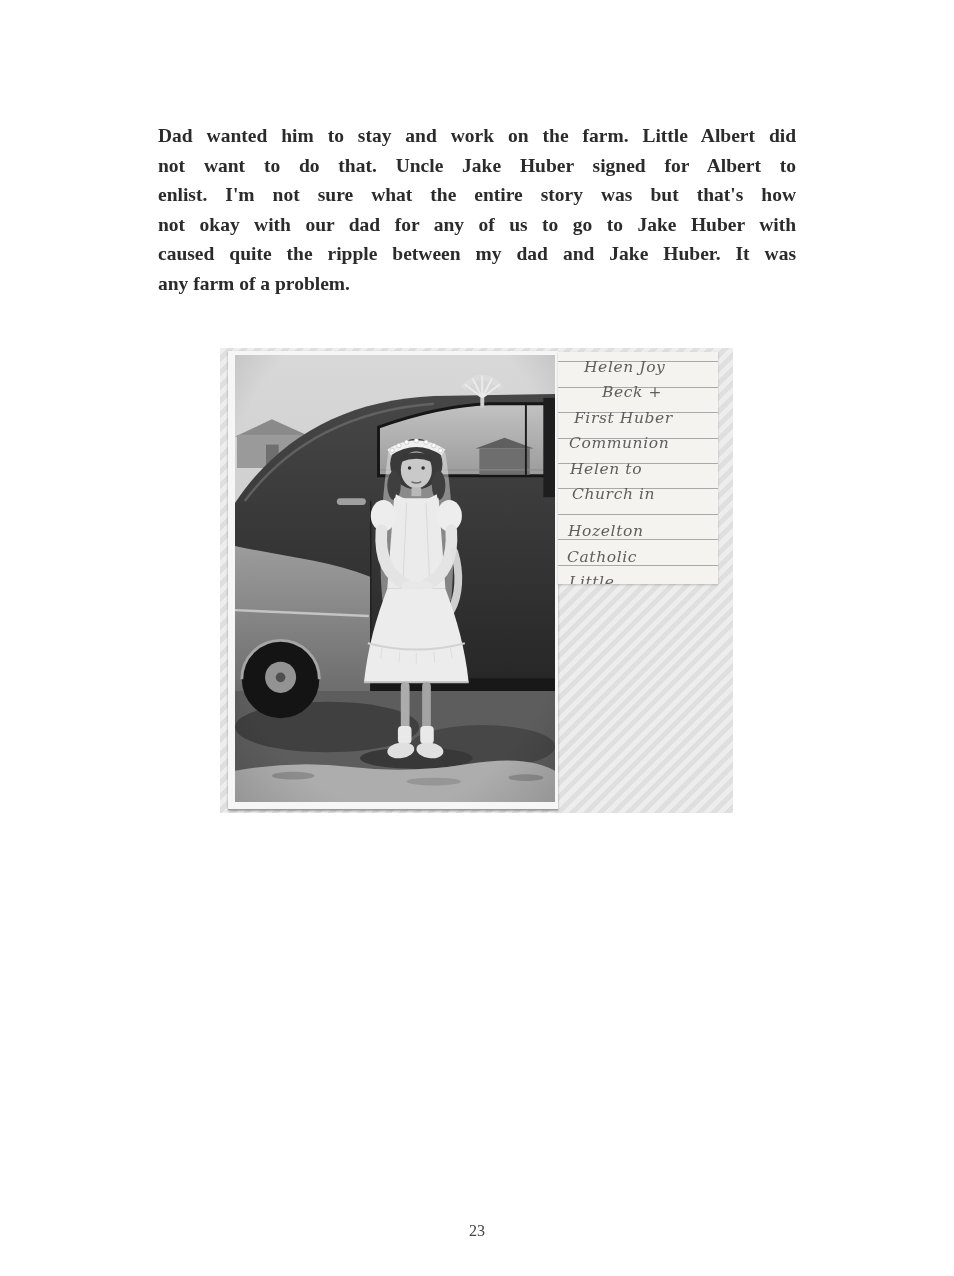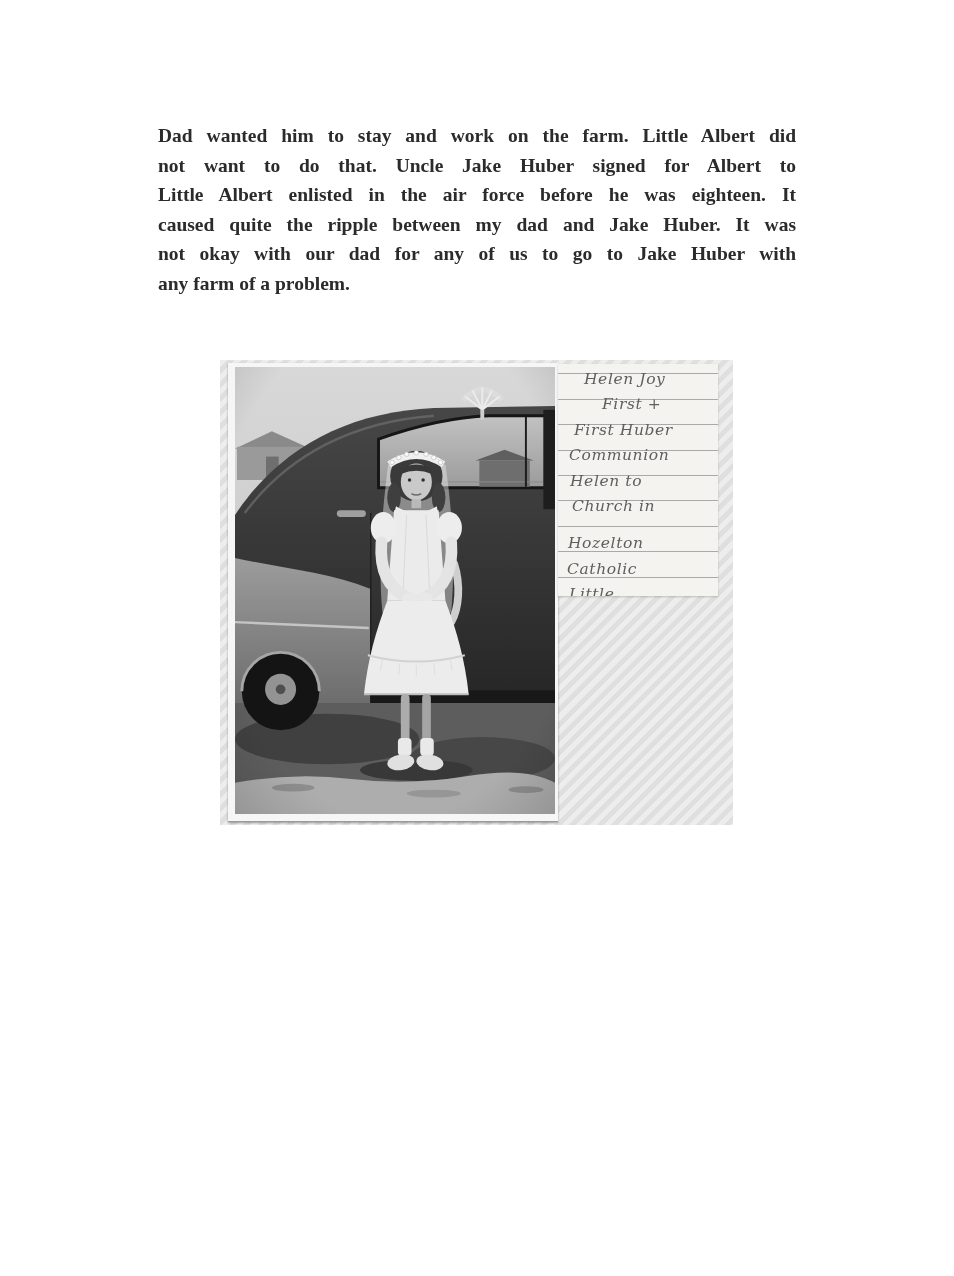--- a/index.html
+++ b/index.html
@@ -9,21 +9,21 @@
   }
   
   .paragraph{
     position:absolute;left:158px;top:121px;width:638px;
     color:#2b2b2b;font-size:19.5px;font-weight:bold;line-height:29.5px;
   }
   .paragraph .pline{text-align:justify;text-align-last:justify;white-space:normal;}
   .paragraph .pline:last-child{text-align-last:left;}
   
   .scrapbook{
-    position:absolute;left:220px;top:360px;width:513px;height:465px;
+    position:absolute;left:220px;top:348px;width:513px;height:465px;
     background:repeating-linear-gradient(135deg,#ededed 0 5px,#dfdfdf 5px 10px);
   }
   .photo{
     position:absolute;left:8px;top:3px;width:330px;height:459px;
     background:#f6f6f6;box-sizing:border-box;
     padding:4px 3px 8px 7px;
     box-shadow:0 1px 2px rgba(0,0,0,.35);
     border-bottom:1px solid #9a9a9a;
   }
   .photo svg{display:block;width:320px;height:447px;}
@@ -59,23 +59,23 @@
   }
 </style>
 </head>
 <body>
 
 <div class="page">
 
   <div class="paragraph">
     <div class="pline">Dad wanted him to stay and work on the farm.  Little Albert did</div>
     <div class="pline">not want to do that. Uncle Jake Huber signed for Albert to</div>
-    <div class="pline">Little Albert enlisted in the air force before he was eighteen.  It</div>
+    <div class="pline">enlist.  I'm not sure what the entire story was but that's how</div>
+    <div class="pline">not okay with our dad for any of us to go to Jake Huber with</div>
     <div class="pline">caused quite the ripple between my dad and Jake Huber.  It was</div>
-    <div class="pline">not okay with our dad for any of us to go to Jake Huber with</div>
     <div class="pline">any farm of a problem.</div>
   </div>
 
   <div class="scrapbook">
 
     <div class="photo">
       <svg viewBox="0 0 330 459" preserveAspectRatio="none">
         <defs>
           <linearGradient id="skyG" x1="0" y1="0" x2="0" y2="1">
             <stop offset="0" stop-color="#d8d8d8"></stop>
@@ -212,26 +212,27 @@
           <ellipse cx="171" cy="406" rx="14" ry="8" fill="#e0e0e0" transform="rotate(-8 171 406)"></ellipse>
           <ellipse cx="201" cy="406" rx="14" ry="8" fill="#e0e0e0" transform="rotate(8 201 406)"></ellipse>
         </g>
 
         <rect x="0" y="0" width="330" height="459" fill="url(#vignG)"></rect>
       </svg>
     </div>
 
     <div class="note">
       <div class="hline">Helen Joy</div>
-      <div class="hline">First +</div>
+      <div class="hline">Beck +</div>
       <div class="hline">First Huber</div>
       <div class="hline">Communion</div>
       <div class="hline">Helen to</div>
       <div class="hline">Church in</div>
       <div class="hline">Hozelton</div>
       <div class="hline">Catholic</div>
       <div class="hline">Little</div>
     </div>
 
   </div>
 
+  <div class="pagenum">23</div>
 
 </div>
 
 </body></html>

